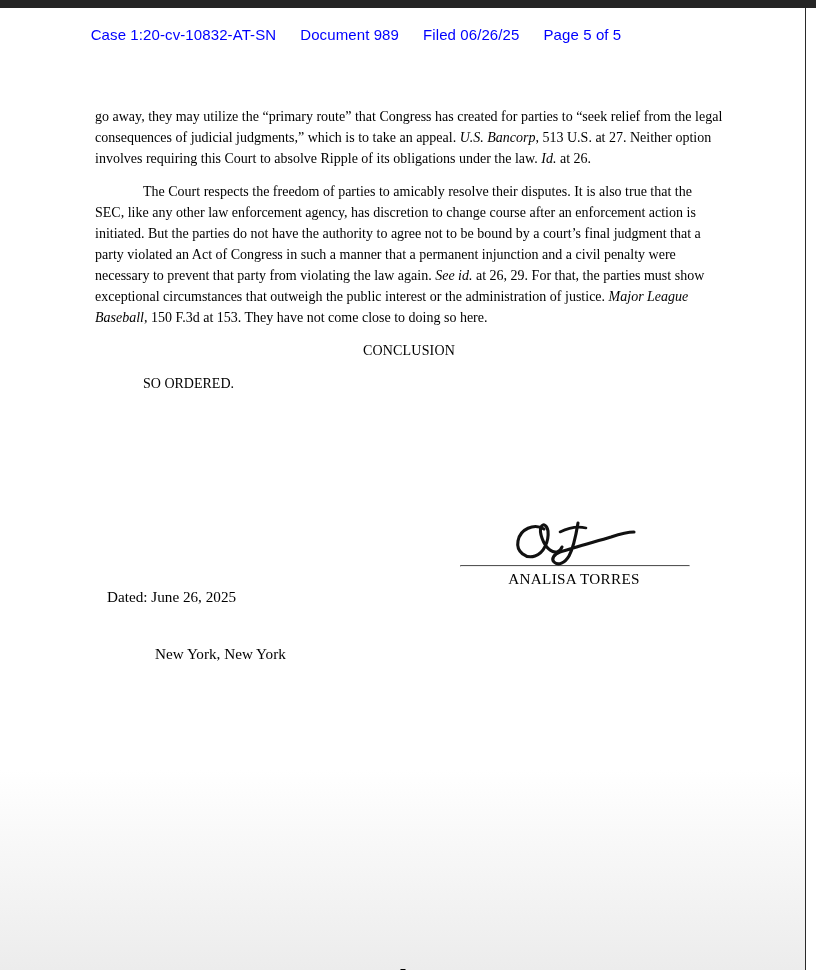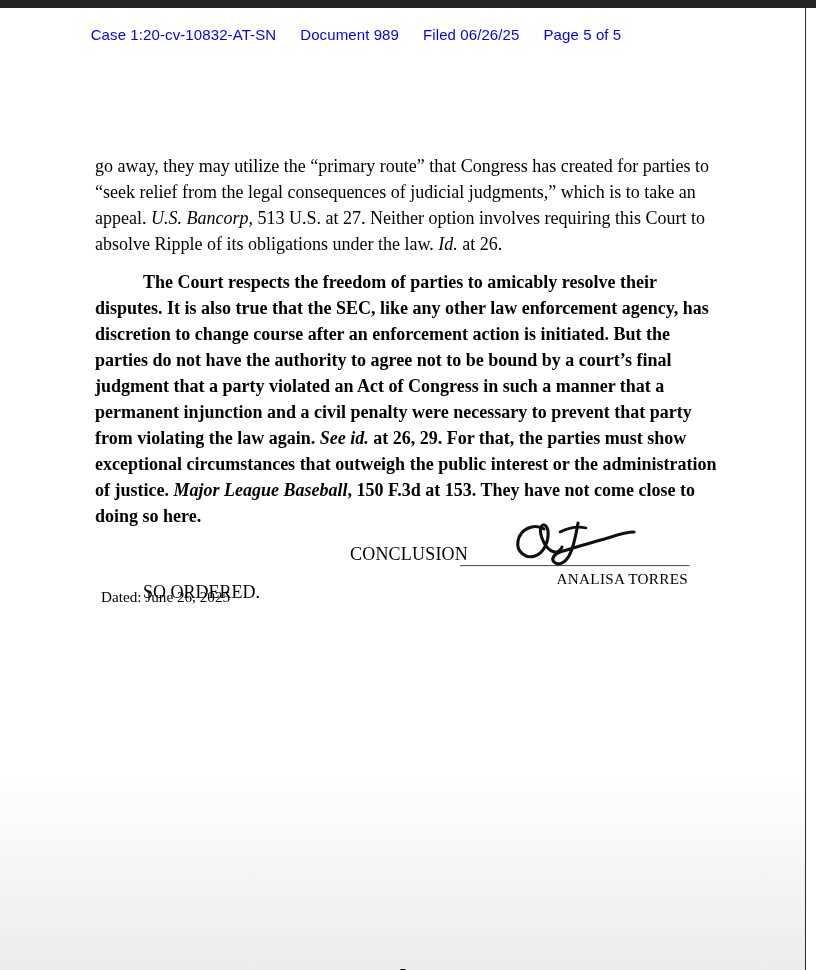--- a/index.html
+++ b/index.html
@@ -59,30 +59,29 @@
     white-space: nowrap;
   }
   .ecf-header .seg { margin: 0 12px; }
 
   
   .doc-body {
     position: absolute;
     top: 98px;
     left: 95px;
     width: 628px;
-    font-size: 18px;
-    line-height: 26px;
+    font-size: 14px;
+    line-height: 21px;
     color: #000000;
     text-align: left;
-    margin-top: 47px;
   }
   .doc-body p {
     margin: 0 0 12px 0;
   }
-  .indent { text-indent: 48px; font-weight: bold; }
+  .indent { text-indent: 48px; }
   .noindent { text-indent: 0; }
   i, .ital { font-style: italic; }
 
   .conclusion-heading {
     text-align: center;
     font-weight: normal;
     margin: 18px 0 14px 0;
     letter-spacing: 0.2px;
   }
 
@@ -96,31 +95,31 @@
     position: absolute;
     top: 541px;
     left: 95px;
     width: 628px;
     height: 80px;
     font-size: 15.2px;
     line-height: 19.1px;
   }
   .dated-block {
     position: absolute;
-    top: 0; left: 6px;
+    top: 0; left: 12px;
     white-space: pre;
   }
   .dated-line2 { padding-left: 48px; }
 
   .sig-block {
     position: absolute;
     top: -26px;
     left: 365px;
     width: 228px;
-    text-align: right;
+    text-align: center;
   }
   .sig-mark {
     height: 42px;
     position: relative;
   }
   .sig-mark svg {
     position: absolute;
     left: 48px;
     top: -4px;
   }
@@ -173,20 +172,21 @@
 
 
     <p class="so-ordered">SO ORDERED.</p>
 
   </div>
 
   <div class="sig-area">
 
     <div class="dated-block">
       <div>Dated: June 26, 2025</div>
+      <div class="dated-line2">New York, New York</div>
     </div>
 
     <div class="sig-block">
       <div class="sig-mark">
         <svg width="150" height="48" viewBox="0 0 150 48" xmlns="http://www.w3.org/2000/svg">
           <g fill="none" stroke="#111111" stroke-linecap="round" stroke-linejoin="round">
             <path d="M36 10 C26 4, 12 10, 10 22 C8 33, 18 40, 27 37 C36 34, 41 22, 40 12 C39 6, 35 4, 33 8 C31 13, 35 26, 42 31 C47 35, 52 33, 54 28" stroke-width="3.1"></path>
             <path d="M52 13 C60 9, 70 7, 78 9" stroke-width="2.6"></path>
             <path d="M70 4 C68 16, 66 28, 61 37 C57 44, 50 47, 46 43 C43 40, 46 35, 52 33 C64 29, 86 23, 103 18 C112 15, 120 13, 126 13" stroke-width="3.1"></path>
           </g>

